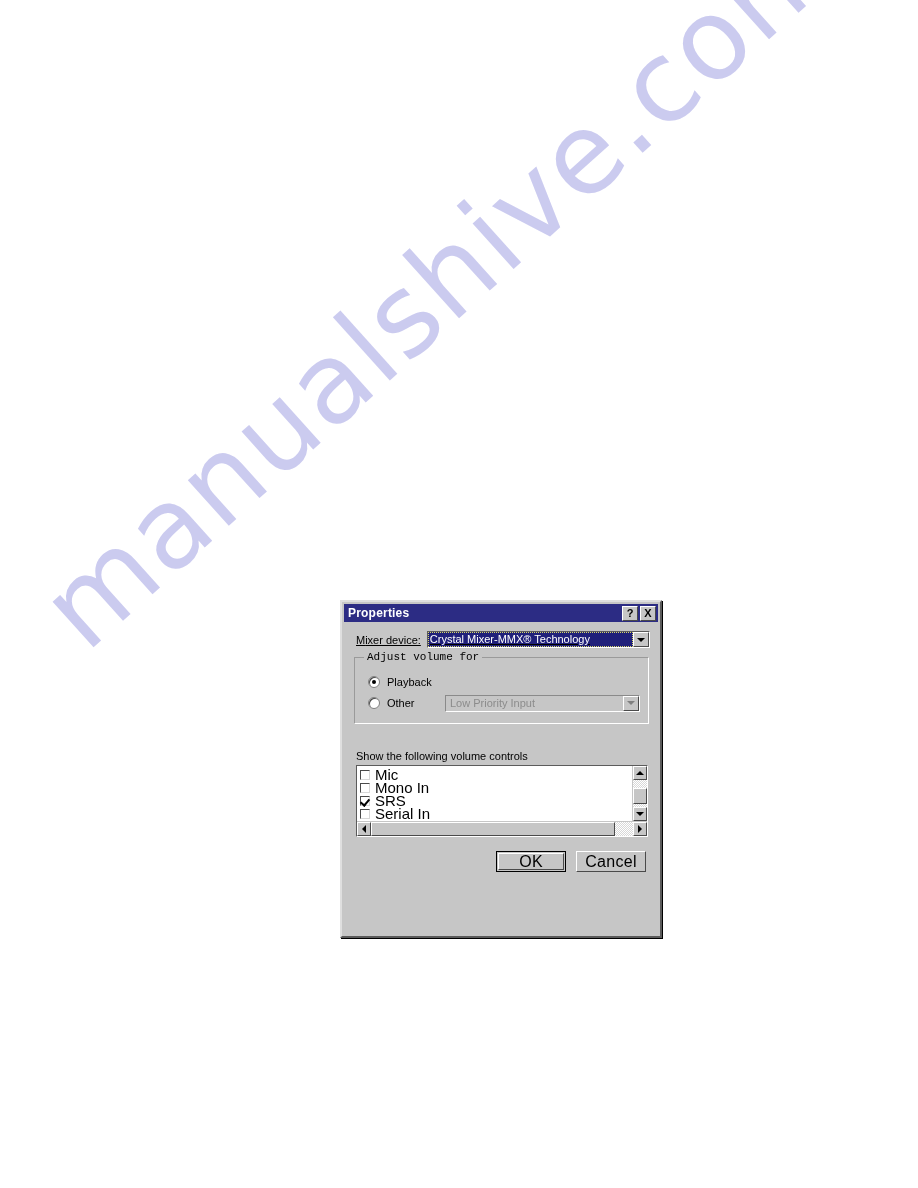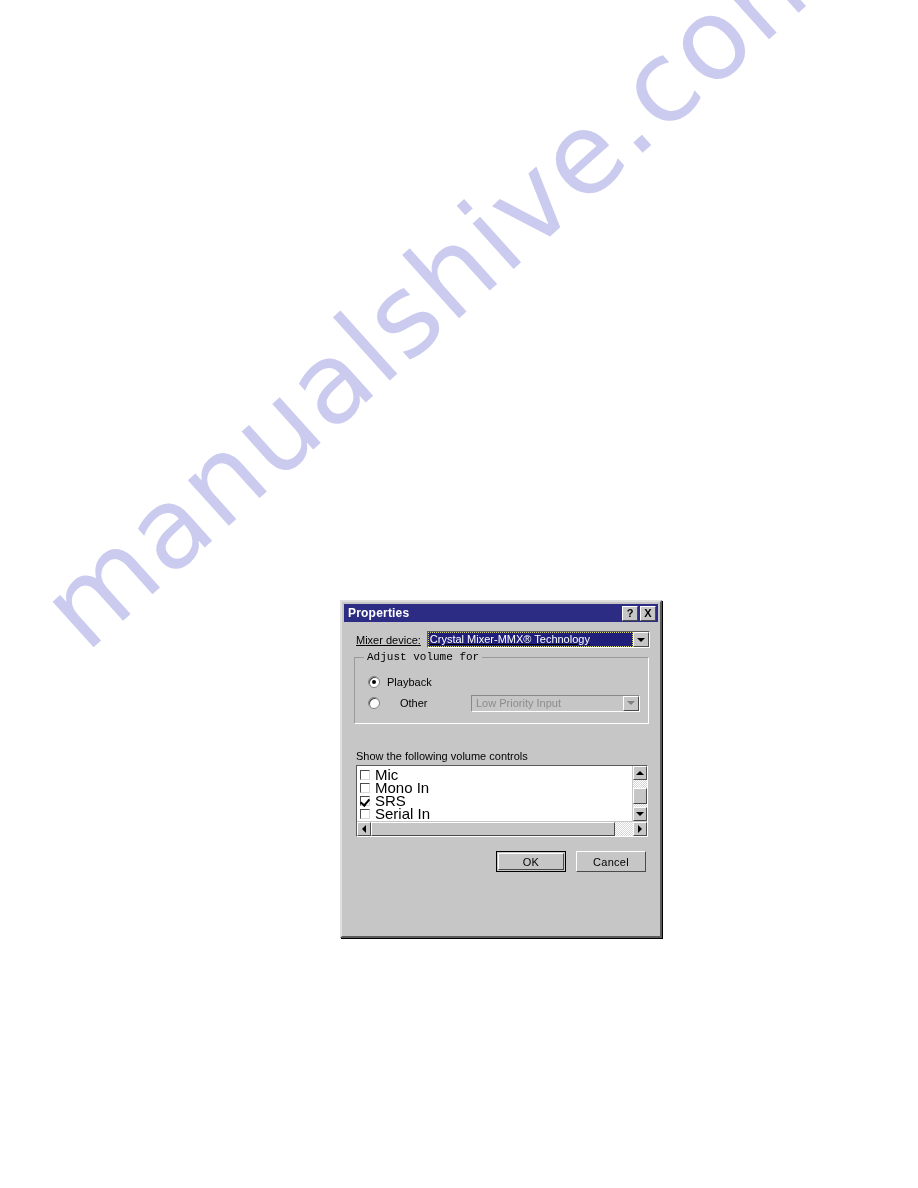--- a/index.html
+++ b/index.html
@@ -226,21 +226,20 @@
     border-radius: 50%;
     background: #000000;
   }
   .radio-label { font-size: 11px; }
 
   .other-row {
     display: flex;
     align-items: center;
     height: 22px;
     margin-left: 5px;
-    gap: 13px;
   }
   .other-label { font-size: 11px; width: 52px; }
   .combo-disabled {
     position: relative;
     flex: 1;
     height: 17px;
     margin-left: 6px;
     background: #c6c6c6;
     box-sizing: border-box;
     border-top: 1px solid #8a8a8a;
@@ -433,21 +432,21 @@
   .btn-row {
     display: flex;
     justify-content: flex-end;
     margin: 14px 14px 0 0;
     gap: 10px;
   }
   .btn {
     width: 70px;
     height: 21px;
     background: #c6c6c6;
-    font-size: 11px;
+    font-size: 16px;
     font-family: "Liberation Sans", sans-serif;
     color: #000000;
     display: flex;
     align-items: center;
     justify-content: center;
     box-sizing: border-box;
     border-top: 1px solid #ffffff;
     border-left: 1px solid #ffffff;
     border-right: 1px solid #4a4a4a;
     border-bottom: 1px solid #4a4a4a;

